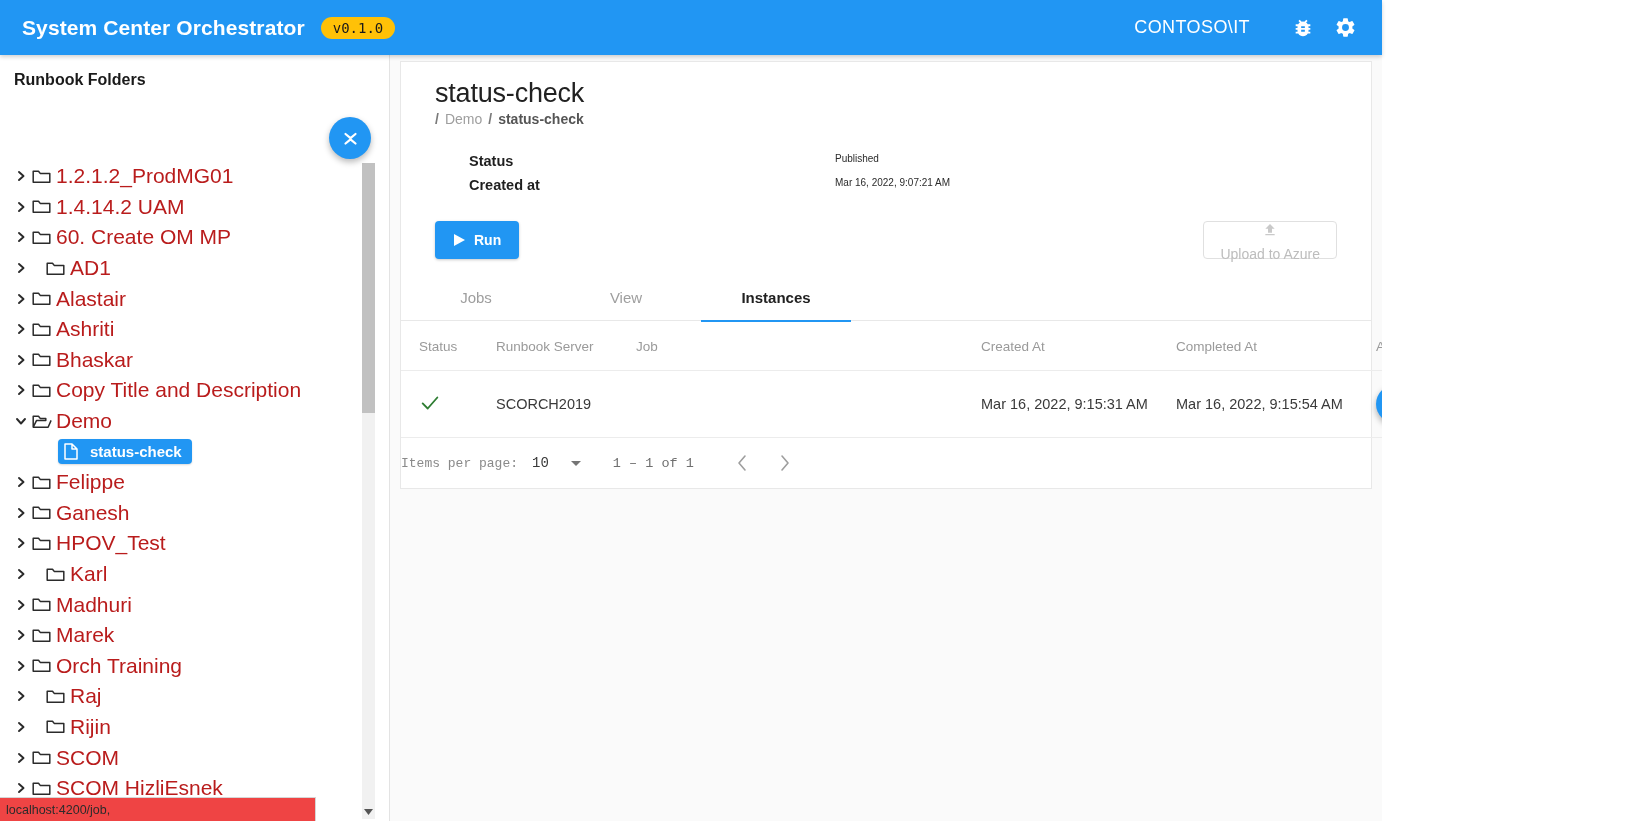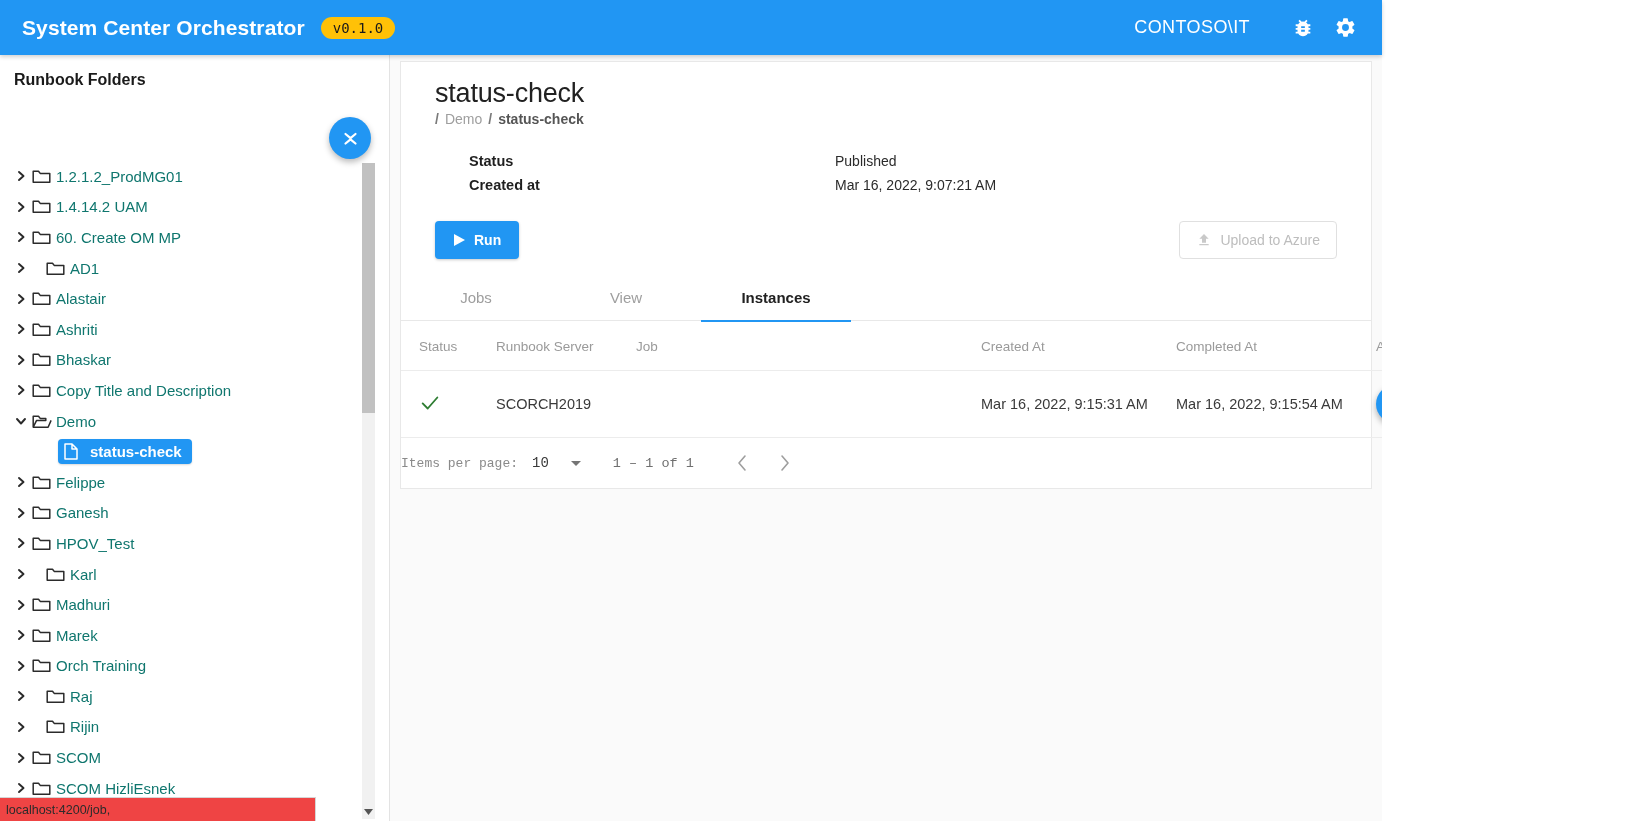--- a/index.html
+++ b/index.html
@@ -87,21 +87,21 @@
   }
   .chev {
     width: 22px; flex: 0 0 22px;
     display:flex; align-items:center; justify-content:center;
     color: #2a2a2a;
   }
   .chev svg { display:block; }
   .folder-icon { flex: 0 0 auto; display:flex; align-items:center; margin-right: 2px; }
   .folder-icon svg { display:block; }
   .tree-label {
-    font-size: 15px; color: #0f766e; margin-left: 2px;
+    font-size: 21px; color: #b91c1c; margin-left: 2px;
     font-family: "Liberation Sans", sans-serif;
   }
   .tree-row.indent-1 .folder-icon { margin-left: 14px; }
 
   
   .leaf-row {
     display: flex; align-items: center;
     height: 30.6px;
     margin-left: 58px;
     cursor: pointer;
@@ -160,21 +160,21 @@
   .breadcrumb .sep { color: #7a7a7a; font-weight: bold; }
   .breadcrumb .crumb-link { color: #9e9e9e; cursor: pointer; }
   .breadcrumb .crumb-current { color: #555; font-weight: bold; }
 
   .meta-table { border-collapse: collapse; width: 100%; }
   .meta-table td { padding: 4px 0; vertical-align: top; }
   .meta-key {
     font-size: 14.5px; font-weight: bold; color: #1f1f1f;
     width: 400px; padding-left: 34px !important;
   }
-  .meta-val { font-size: 14px; color: #2b2b2b; }
+  .meta-val { font-size: 10px; color: #2b2b2b; }
 
   .actions-row {
     margin-top: 24px;
     display: flex; align-items: center;
   }
   .btn-run {
     background: #2196f3; color: #fff;
     border: none; border-radius: 4px;
     height: 38px; min-width: 78px;
     padding: 0 18px;
@@ -189,20 +189,21 @@
     margin-left: auto;
     background: transparent;
     color: #bdbdbd;
     border: 1px solid #e0e0e0;
     border-radius: 4px;
     height: 38px; padding: 0 16px;
     font-size: 14px;
     display: inline-flex; align-items: center; gap: 8px;
     cursor: default;
     font-family: "Liberation Sans", sans-serif;
+    flex-direction: column;
   }
   .btn-upload svg { display:block; }
 
   
   .tabs-card {
     background:#fff;
     margin: 0 10px 0 10px;
     border: 1px solid #e8e8e8;
     border-top: none;
   }

